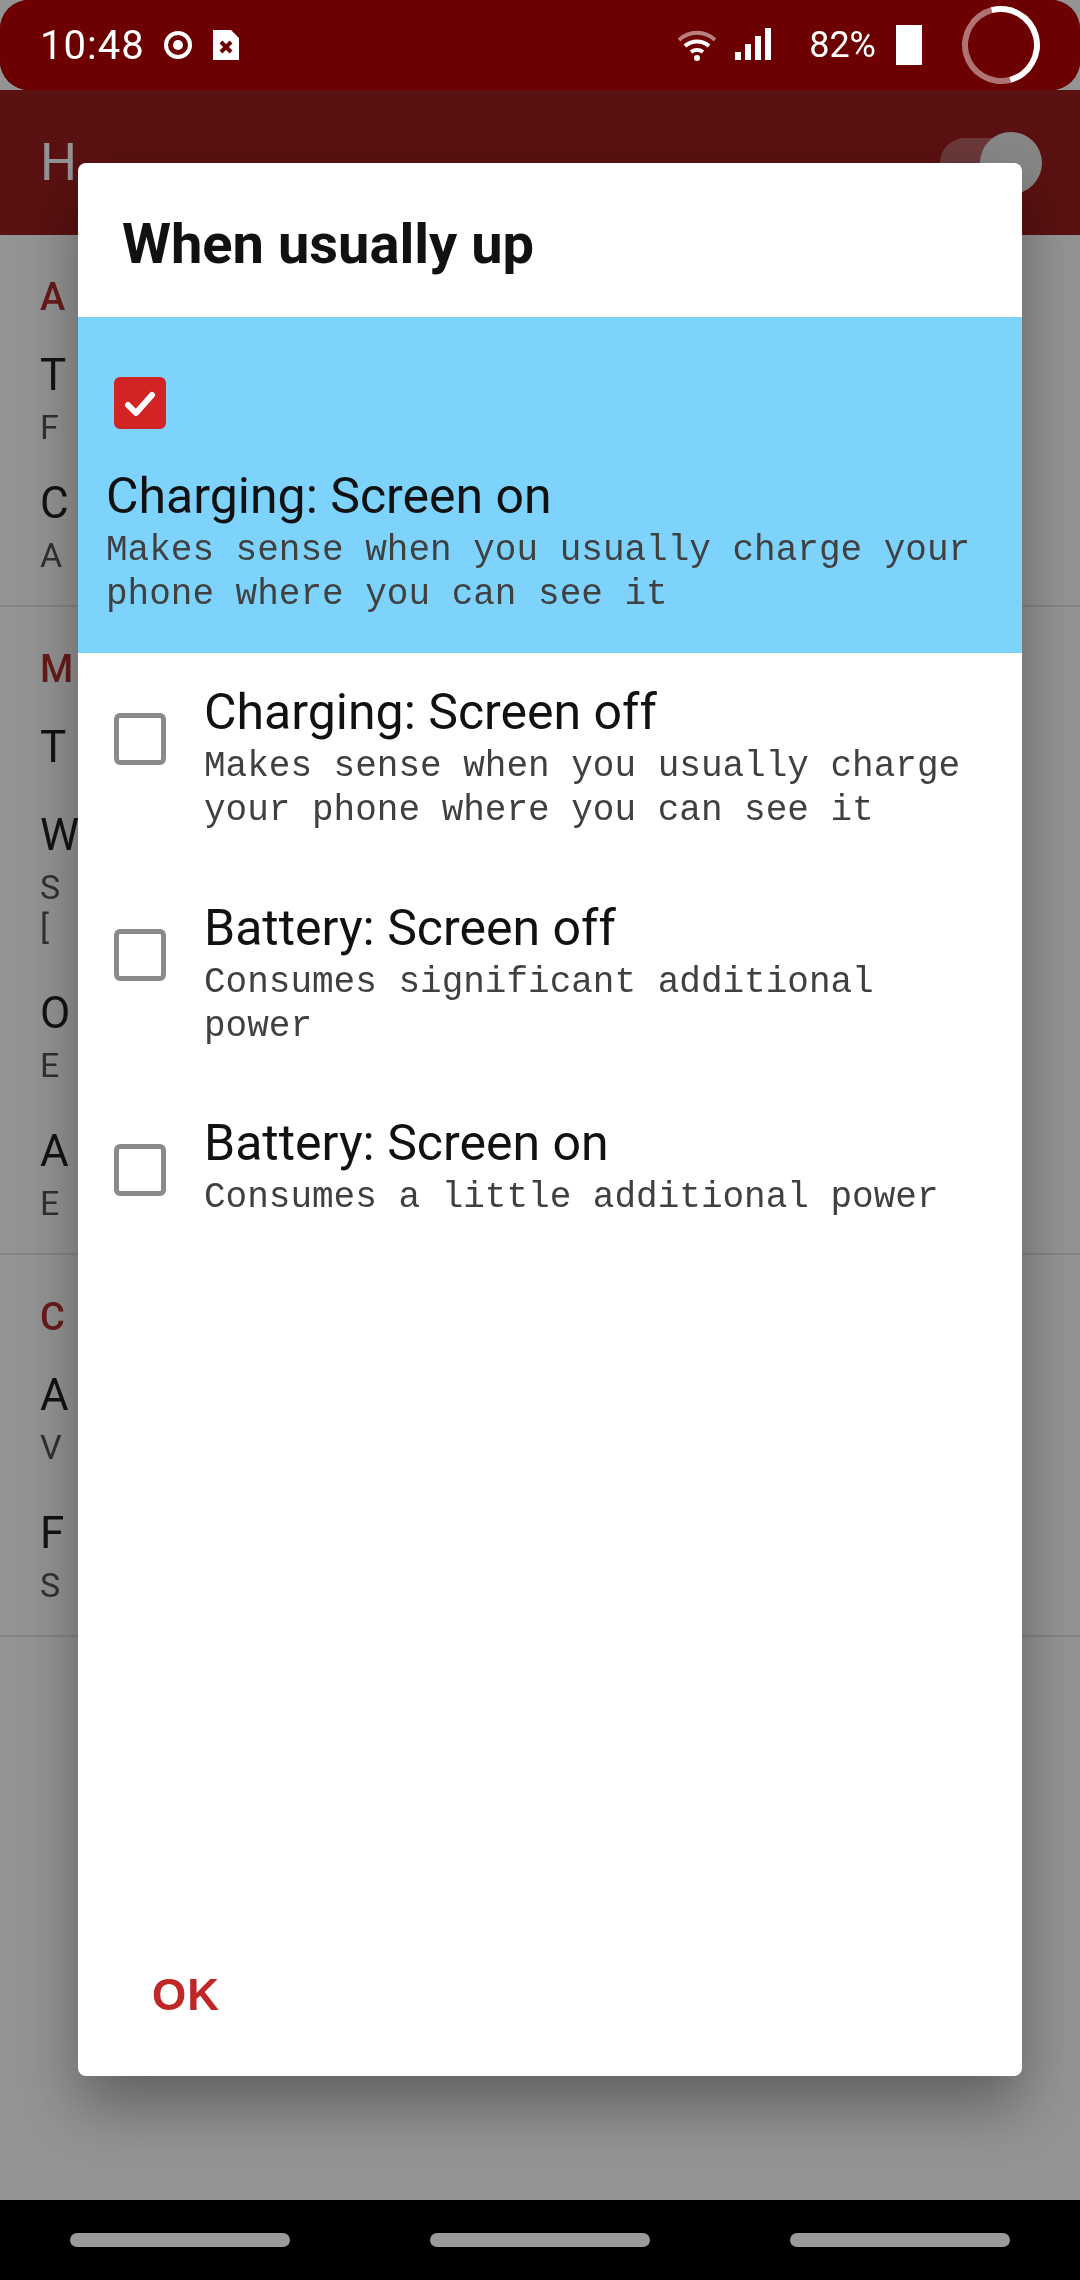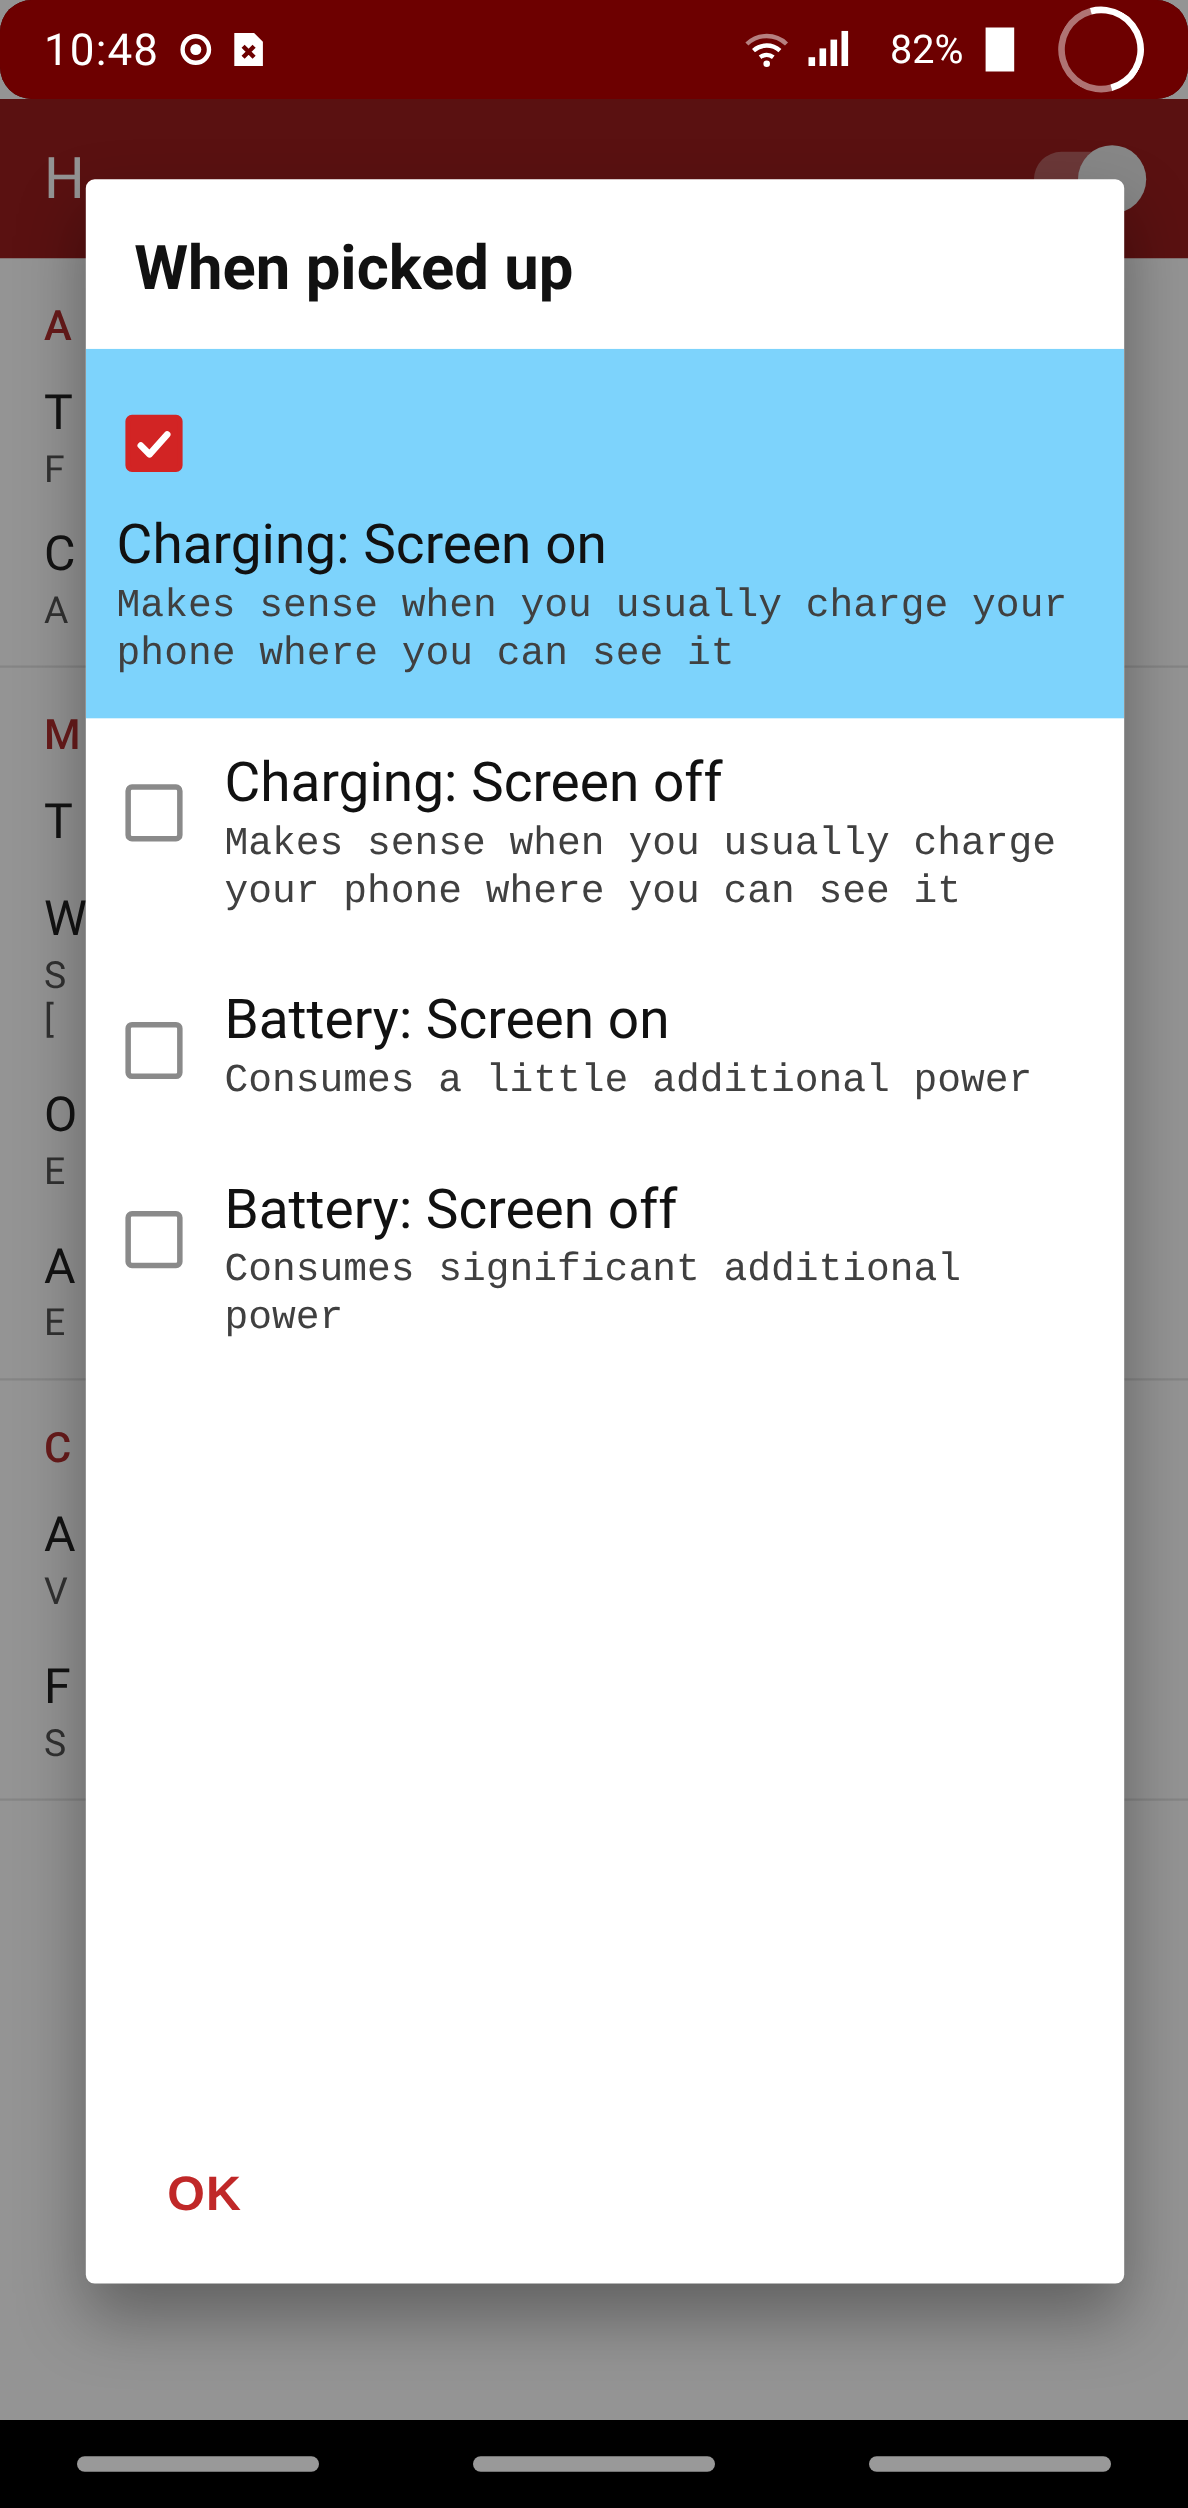--- a/index.html
+++ b/index.html
@@ -234,21 +234,21 @@
           <rect x="32" y="0" width="6" height="32" fill="#fff"></rect>
         </svg>
     </span>
     <span class="batt-text">82%</span>
     <span class="batt-rect"></span>
     <span class="circle-arc"></span>
   </div>
 </div>
 
 <div class="dialog">
-  <div class="dialog-title">When picked up</div>
+  <div class="dialog-title">When usually up</div>
   <div class="options">
 
     <div class="option selected">
       <div class="checkbox checked">
         <svg width="40" height="40" viewBox="0 0 40 40">
             <path class="tick" d="M8 22 l8 8 l16 -18" fill="none" stroke="#fff" stroke-width="6" stroke-linecap="round" stroke-linejoin="round"></path>
           </svg>
       </div>
       <div class="opt-text">
         <div class="opt-title">Charging: Screen on</div>
@@ -260,30 +260,30 @@
       <div class="checkbox"></div>
       <div class="opt-text">
         <div class="opt-title">Charging: Screen off</div>
         <div class="opt-sub">Makes sense when you usually charge your phone where you can see it</div>
       </div>
     </div>
 
     <div class="option">
       <div class="checkbox"></div>
       <div class="opt-text">
+        <div class="opt-title">Battery: Screen off</div>
+        <div class="opt-sub">Consumes significant additional power</div>
+      </div>
+    </div>
+
+    <div class="option">
+      <div class="checkbox"></div>
+      <div class="opt-text">
         <div class="opt-title">Battery: Screen on</div>
         <div class="opt-sub">Consumes a little additional power</div>
-      </div>
-    </div>
-
-    <div class="option">
-      <div class="checkbox"></div>
-      <div class="opt-text">
-        <div class="opt-title">Battery: Screen off</div>
-        <div class="opt-sub">Consumes significant additional power</div>
       </div>
     </div>
 
   </div>
   <div class="dialog-actions">
     <button class="ok-btn">OK</button>
   </div>
 </div>
 
 <div class="nav-bar">

